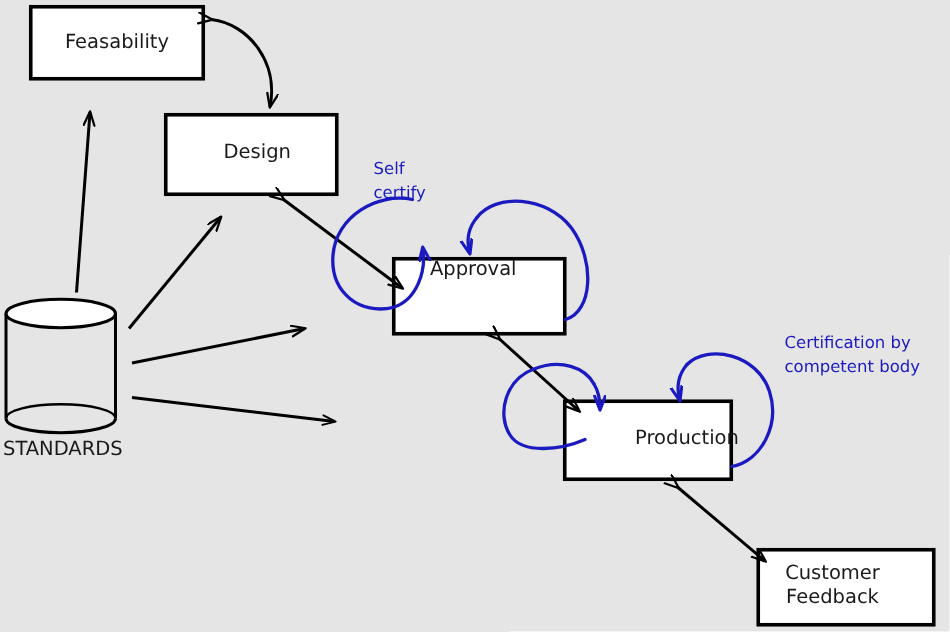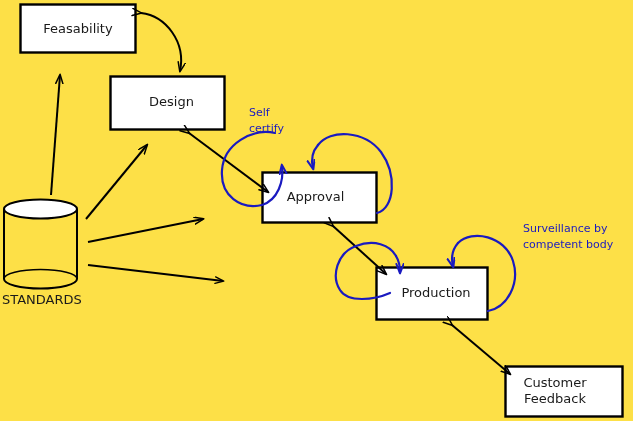--- a/index.html
+++ b/index.html
@@ -1,19 +1,19 @@
 <!DOCTYPE html>
 <html><head>
 <meta charset="utf-8">
 <style>
   html,body{margin:0;padding:0;background:#ffffff;}
   #canvas{
     position:relative;
     width:633px;height:421px;
-    background:#fde047;
+    background:#e5e5e5;
     font-family:"DejaVu Sans","Liberation Sans",sans-serif;
     overflow:hidden;
   }
   #canvas svg{position:absolute;top:0;left:0;width:633px;height:421px;}
   .node-label{
     position:absolute;
     color:#1a1a1a;
     font-size:13px;
     line-height:16px;
     text-align:center;
@@ -126,30 +126,30 @@
     <g>
       <path d="M488,311 C508,307 520,283 513,261 C505,236 472,229 458,243" fill="none" stroke="#1a1ac0" stroke-width="2.2" stroke-linecap="round"></path>
       <path d="M458,243 C452,250 451,258 453,266" fill="none" stroke="#1a1ac0" stroke-width="2.2" stroke-linecap="round" marker-end="url(#bh)"></path>
     </g>
   </svg>
 
   <div class="node-label" style="left:20px;top:21px;width:116px;">Feasability</div>
 
   <div class="node-label" style="left:114px;top:94px;width:115px;">Design</div>
 
-  <div class="node-label" style="left:262px;top:189px;width:107px;">Approval</div>
+  <div class="node-label" style="left:262px;top:172px;width:107px;">Approval</div>
 
-  <div class="node-label" style="left:376px;top:285px;width:120px;">Production</div>
+  <div class="node-label" style="left:376px;top:285px;width:120px;padding-left:22px;">Production</div>
 
   <div class="node-label" style="left:505px;top:375px;width:100px;">Customer
 Feedback</div>
 
   <div class="store-label" style="left:2px;top:292px;">STANDARDS</div>
 
   <div class="edge-label" style="left:249px;top:105px;">Self
 certify</div>
 
 
-  <div class="edge-label" style="left:523px;top:221px;">Surveillance by
+  <div class="edge-label" style="left:523px;top:221px;">Certification by
 competent body</div>
 
 
 </div>
 
 </body></html>

